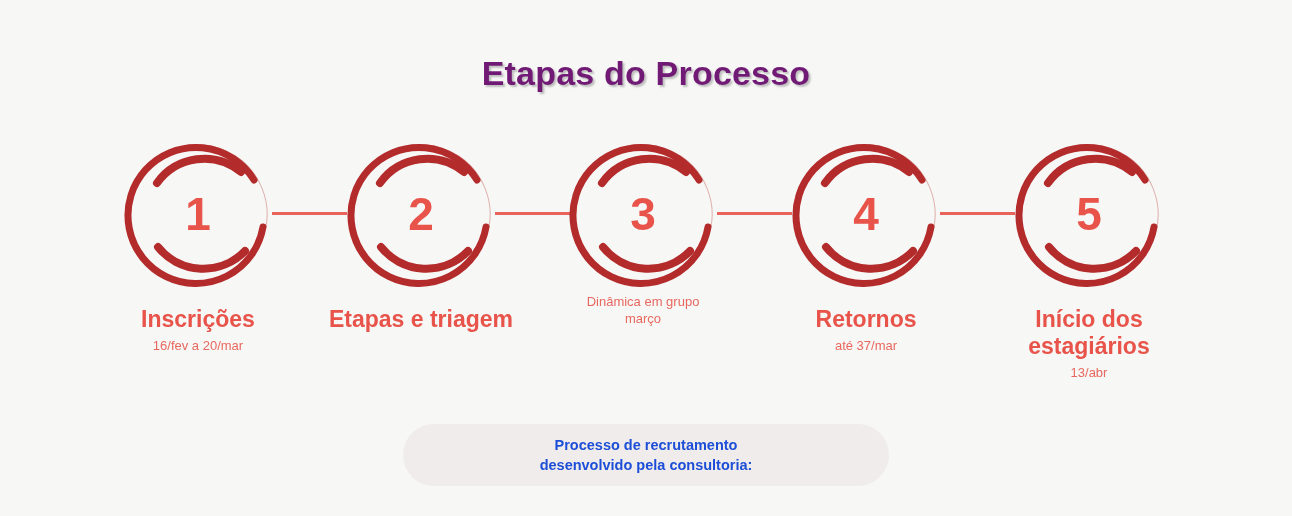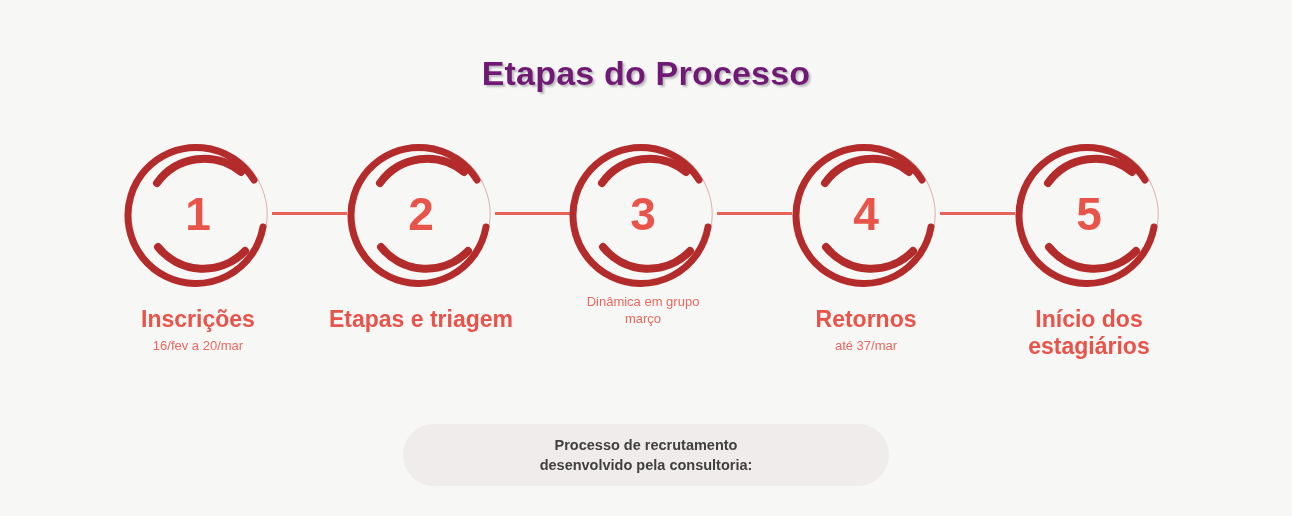--- a/index.html
+++ b/index.html
@@ -116,21 +116,21 @@
     background: #f0eceb;
     border-radius: 31px;
     display: flex;
     align-items: center;
     justify-content: center;
     gap: 26px;
   }
   .footer-text {
     font-size: 14.5px;
     font-weight: bold;
-    color: #404040;
+    color: #1d4ed8;
     line-height: 1.38;
     text-align: center;
     white-space: pre-line;
   }
   .logo {
     width: 126px;
     height: 52px;
     position: relative;
   }
   .logo svg { display: block; }
@@ -207,20 +207,21 @@
     <div class="circle-wrap">
       <svg viewBox="0 0 150 150">
         <circle cx="75" cy="75" r="69" fill="none" stroke="#c9776f" stroke-width="1" opacity="0.55" transform="rotate(-22 75 75)"></circle>
         <path d="M 140 88 A 68 68 0 1 1 131 41" fill="none" stroke="#b32b2b" stroke-width="7" stroke-linecap="round"></path>
         <path d="M 34 44 A 58 58 0 0 1 118 33" fill="none" stroke="#b32b2b" stroke-width="8" stroke-linecap="round"></path>
         <path d="M 122 112 A 58 58 0 0 1 35 108" fill="none" stroke="#b32b2b" stroke-width="8" stroke-linecap="round"></path>
       </svg>
       <div class="step-num">5</div>
     </div>
     <div class="step-label">Início dos estagiários</div>
+    <div class="step-date">13/abr</div>
   </div>
 
 </div>
 
 <div class="footer">
   <div class="footer-text">Processo de recrutamento
 desenvolvido pela consultoria:</div>
 
 </div>
 

